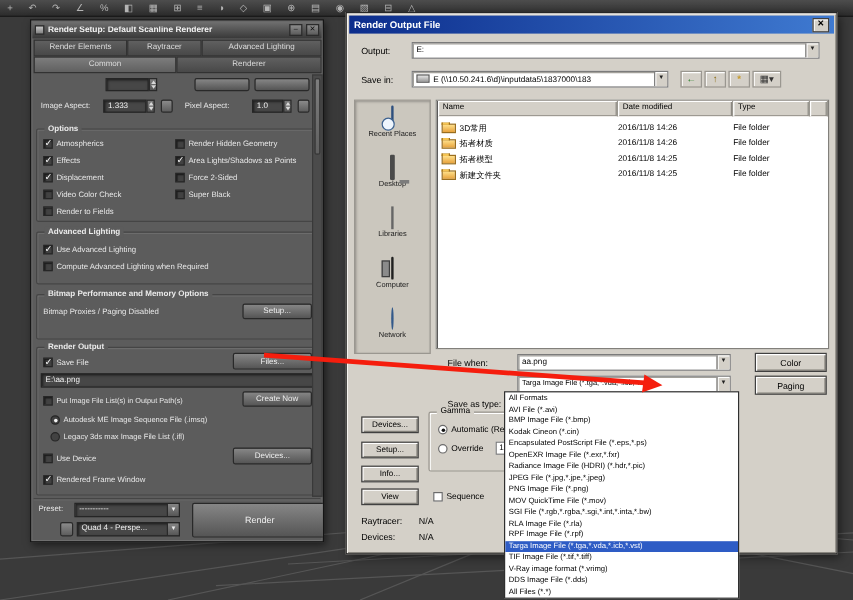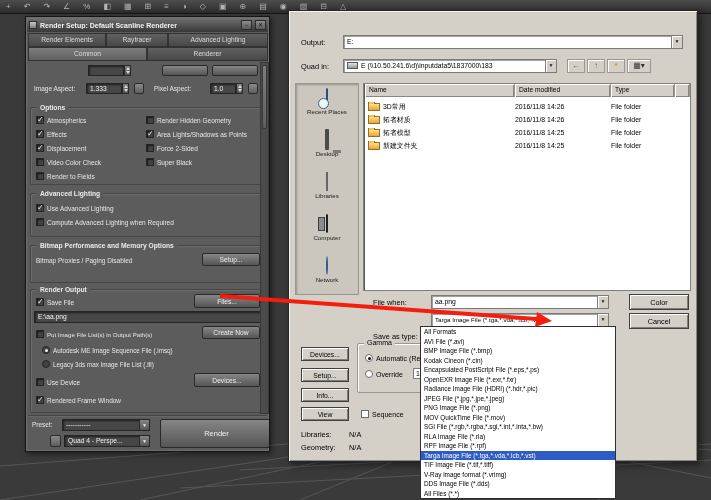--- a/index.html
+++ b/index.html
@@ -244,24 +244,28 @@
 
     <div class="footer-sep" style="top:398px"></div>
     <span class="mlabel" style="position:absolute;left:6px;top:404px">Preset:</span>
     <div class="mfield mcombo" style="left:36px;top:402px;width:88px;height:12px"><span>-----------</span><span class="carr">▼</span></div>
     <span class="lockbtn" style="left:24px;top:418px;width:11px;height:12px"></span>
     <div class="mfield mcombo" style="left:38px;top:418px;width:86px;height:12px"><span>Quad 4 - Perspe...</span><span class="carr">▼</span></div>
     <div class="mbtn" style="left:134px;top:402px;width:113px;height:29px;line-height:28px;font-size:7.5px">Render</div>
   </div>
 
   <div class="win-dlg">
+    <div class="win-title">
+      <span>Render Output File</span>
+      <span class="win-x">✕</span>
+    </div>
     <span class="wlabel" style="left:12px;top:27px">Output:</span>
     <div class="wcombo" style="left:54px;top:24px;width:340px;height:14px"><span>E:</span><span class="warr">▼</span></div>
 
-    <span class="wlabel" style="left:12px;top:51px">Quad in:</span>
+    <span class="wlabel" style="left:12px;top:51px">Save in:</span>
     <div class="wcombo" style="left:54px;top:48px;width:214px;height:14px"><span class="drv"></span><span>E (\\10.50.241.6\d)\inputdata5\1837000\183</span><span class="warr">▼</span></div>
     <div class="navbtn" style="left:278px;top:48px;color:#1c7a1c;font-weight:bold">←</div>
     <div class="navbtn" style="left:298px;top:48px;color:#8a6a10">↑</div>
     <div class="navbtn" style="left:318px;top:48px;color:#c79a2a;font-weight:bold">*</div>
     <div class="navbtn" style="left:338px;top:48px;width:24px;color:#333"><span>▦</span><span>▾</span></div>
 
     <div class="places">
       <div class="place" style="top:5px"><span class="pic pic-recent"></span><span class="plabel">Recent Places</span></div>
       <div class="place" style="top:47px"><span class="pic pic-desktop"></span><span class="plabel">Desktop</span></div>
       <div class="place" style="top:89px"><span class="pic pic-libraries"></span><span class="plabel">Libraries</span></div>
@@ -306,21 +310,21 @@
         <span class="fdate">2016/11/8 14:25</span>
         <span class="ftype">File folder</span>
       </div>
     </div>
 
     <span class="wlabel" style="left:84px;top:287px">File when:</span>
     <div class="wcombo" style="left:142px;top:284px;width:178px;height:14px"><span>aa.png</span><span class="warr">▼</span></div>
     <div class="wbtn" style="left:340px;top:283px;width:60px;height:16px;line-height:15px">Color</div>
     <span class="wlabel" style="left:84px;top:321px">Save as type:</span>
     <div class="wcombo" style="left:142px;top:302px;width:178px;height:14px;font-size:6.2px"><span>Targa Image File (*.tga,*.vda,*.icb,*.vst)</span><span class="warr">▼</span></div>
-    <div class="wbtn" style="left:340px;top:302px;width:60px;height:16px;line-height:15px">Cancel</div>
+    <div class="wbtn" style="left:340px;top:302px;width:60px;height:16px;line-height:15px">Paging</div>
 
     <div class="wbtn" style="left:12px;top:336px;width:48px;height:14px;line-height:13px;font-size:6.8px">Devices...</div>
     <div class="wbtn" style="left:12px;top:357px;width:48px;height:14px;line-height:13px;font-size:6.8px">Setup...</div>
     <div class="wbtn" style="left:12px;top:377px;width:48px;height:14px;line-height:13px;font-size:6.8px">Info...</div>
     <div class="wbtn" style="left:12px;top:396px;width:48px;height:14px;line-height:13px;font-size:6.8px">View</div>
 
     <div class="wgrp" style="left:68px;top:332px;width:250px;height:50px">
       <span class="wgtitle">Gamma</span>
     </div>
     <div class="wrow" style="left:76px;top:343px">
@@ -330,23 +334,23 @@
     <div class="wrow" style="left:76px;top:359px">
         <span class="wrad"></span>
         <span>Override</span>
       </div>
     <div class="wfield" style="left:124px;top:357px;width:24px;height:11px">1.0</div>
     <div class="wrow" style="left:72px;top:399px">
         <span class="wcb"></span>
         <span>Sequence</span>
       </div>
 
-    <span class="wlabel" style="left:12px;top:419px">Libraries:</span>
+    <span class="wlabel" style="left:12px;top:419px">Raytracer:</span>
     <span class="wlabel" style="left:60px;top:419px">N/A</span>
-    <span class="wlabel" style="left:12px;top:432px">Geometry:</span>
+    <span class="wlabel" style="left:12px;top:432px">Devices:</span>
     <span class="wlabel" style="left:60px;top:432px">N/A</span>
   </div>
 
   <div class="dropdown">
     <div class="ditem">All Formats</div>
     <div class="ditem">AVI File (*.avi)</div>
     <div class="ditem">BMP Image File (*.bmp)</div>
     <div class="ditem">Kodak Cineon (*.cin)</div>
     <div class="ditem">Encapsulated PostScript File (*.eps,*.ps)</div>
     <div class="ditem">OpenEXR Image File (*.exr,*.fxr)</div>

